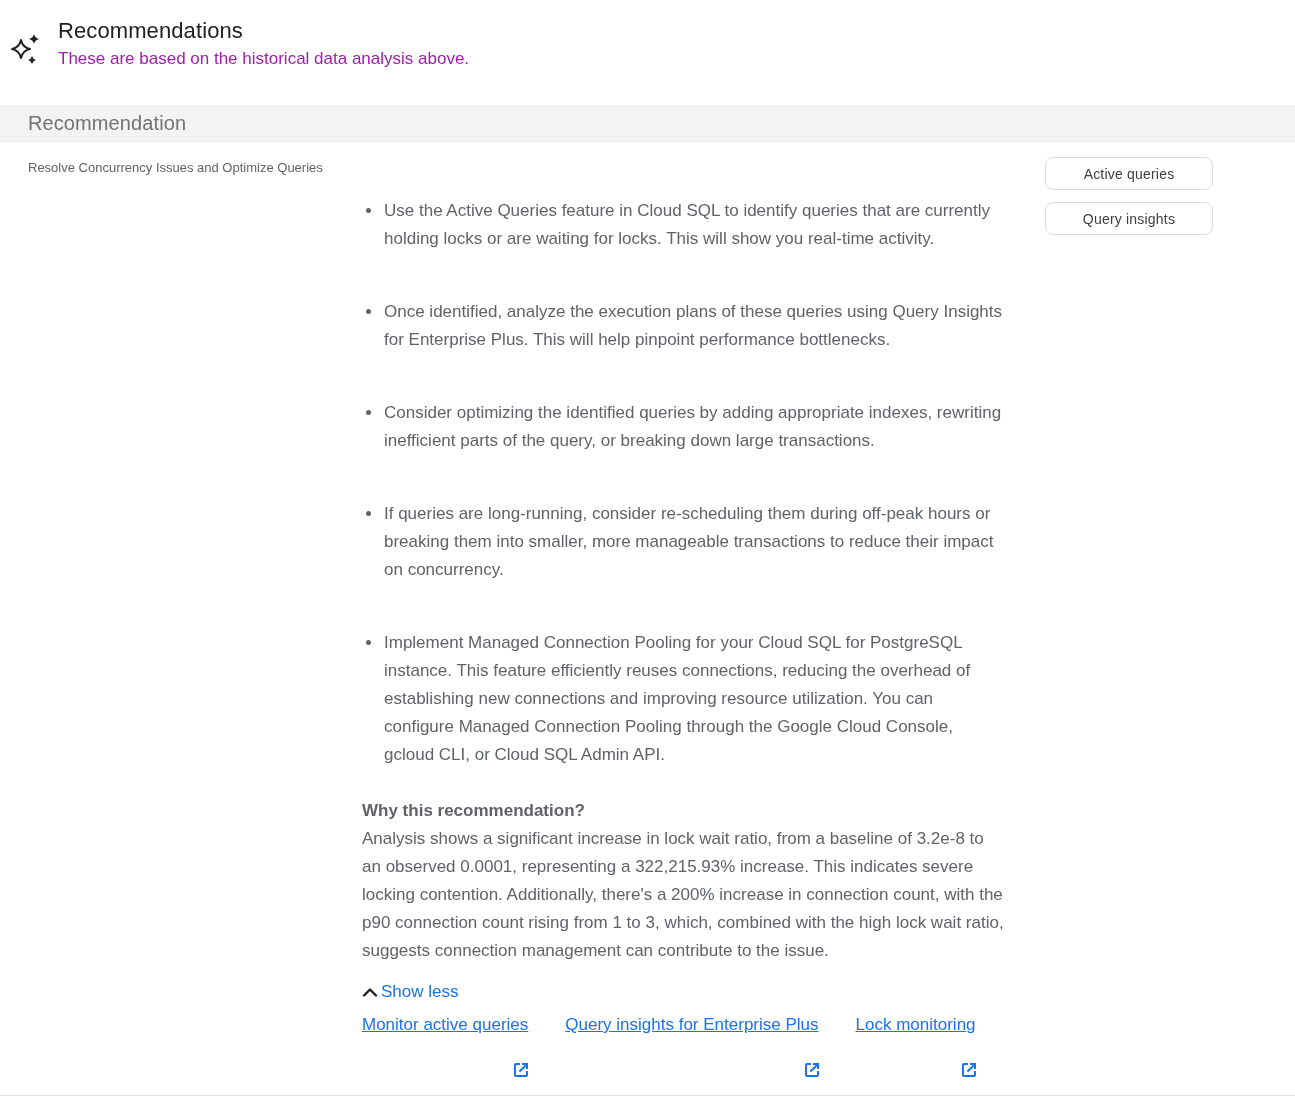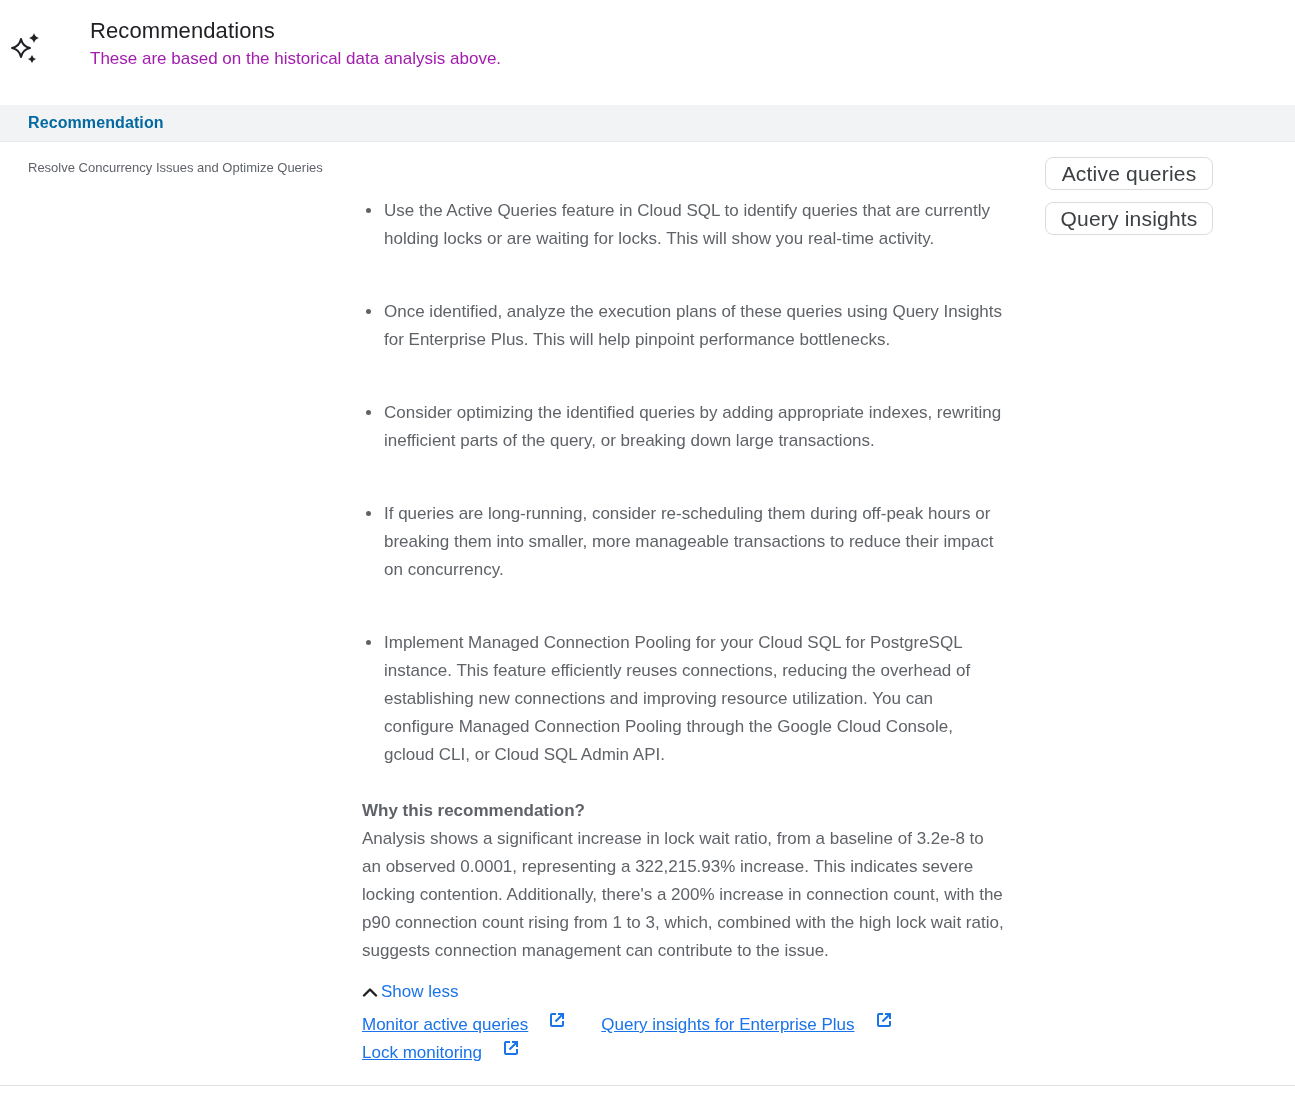--- a/index.html
+++ b/index.html
@@ -9,23 +9,22 @@
     height: 1114px;
     background: #ffffff;
     font-family: "Liberation Sans", sans-serif;
     color: #5f6368;
     overflow: hidden;
   }
 
   
   .page-header {
     display: flex;
-    align-items: center;
+    align-items: flex-end;
     padding: 16px 0 0 10px;
-    gap: 32px;
   }
   .sparkle-wrap {
     width: 36px;
     height: 40px;
     margin-top: 13px;
     flex: 0 0 auto;
   }
   .header-text { margin-left: 12px; }
   .page-title {
     font-size: 22px;
@@ -43,23 +42,23 @@
   
   .rec-table { margin-top: 33px; }
   .thead {
     display: flex;
     align-items: center;
     height: 37px;
     background: #f1f3f4;
     border-bottom: 1px solid #e8eaed;
   }
   .th {
-    font-size: 16px;
-    font-weight: 700;
-    color: #0369a1;
+    font-size: 20px;
+    font-weight: 400;
+    color: #737373;
     letter-spacing: 0.1px;
   }
   .th-rec { width: 362px; padding-left: 28px; }
   .th-det { flex: 1; }
 
   .trow {
     display: flex;
     align-items: flex-start;
     padding: 10px 0 18px;
     border-bottom: 1px solid #e0e0e0;
@@ -107,46 +106,47 @@
 
   .doc-links {
     margin-top: 5px;
     display: flex;
     flex-wrap: wrap;
     column-gap: 37px;
     line-height: 28px;
   }
   .doc-link {
     display: inline-flex;
-    align-items: flex-start;
+    align-items: flex-end;
     gap: 22px;
     color: #1a73e8;
     font-size: 17px;
     text-decoration: none;
     cursor: pointer;
+    flex-direction: column;
   }
   .doc-link .link-label { text-decoration: underline; }
   .doc-link svg { display: block; margin-top: 2px; }
 
   
   .cell-actions {
     margin-left: 38px;
     display: flex;
     flex-direction: column;
     gap: 12px;
     padding-top: 5px;
   }
   .action-btn {
     width: 168px;
     height: 33px;
     background: #ffffff;
     border: 1px solid #dadce0;
     border-radius: 8px;
     font-family: inherit;
-    font-size: 21px;
+    font-size: 14px;
     font-weight: 500;
     color: #3c4043;
     letter-spacing: 0.2px;
     text-align: center;
     cursor: pointer;
     white-space: nowrap;
   }
 </style>
 </head>
 <body>

